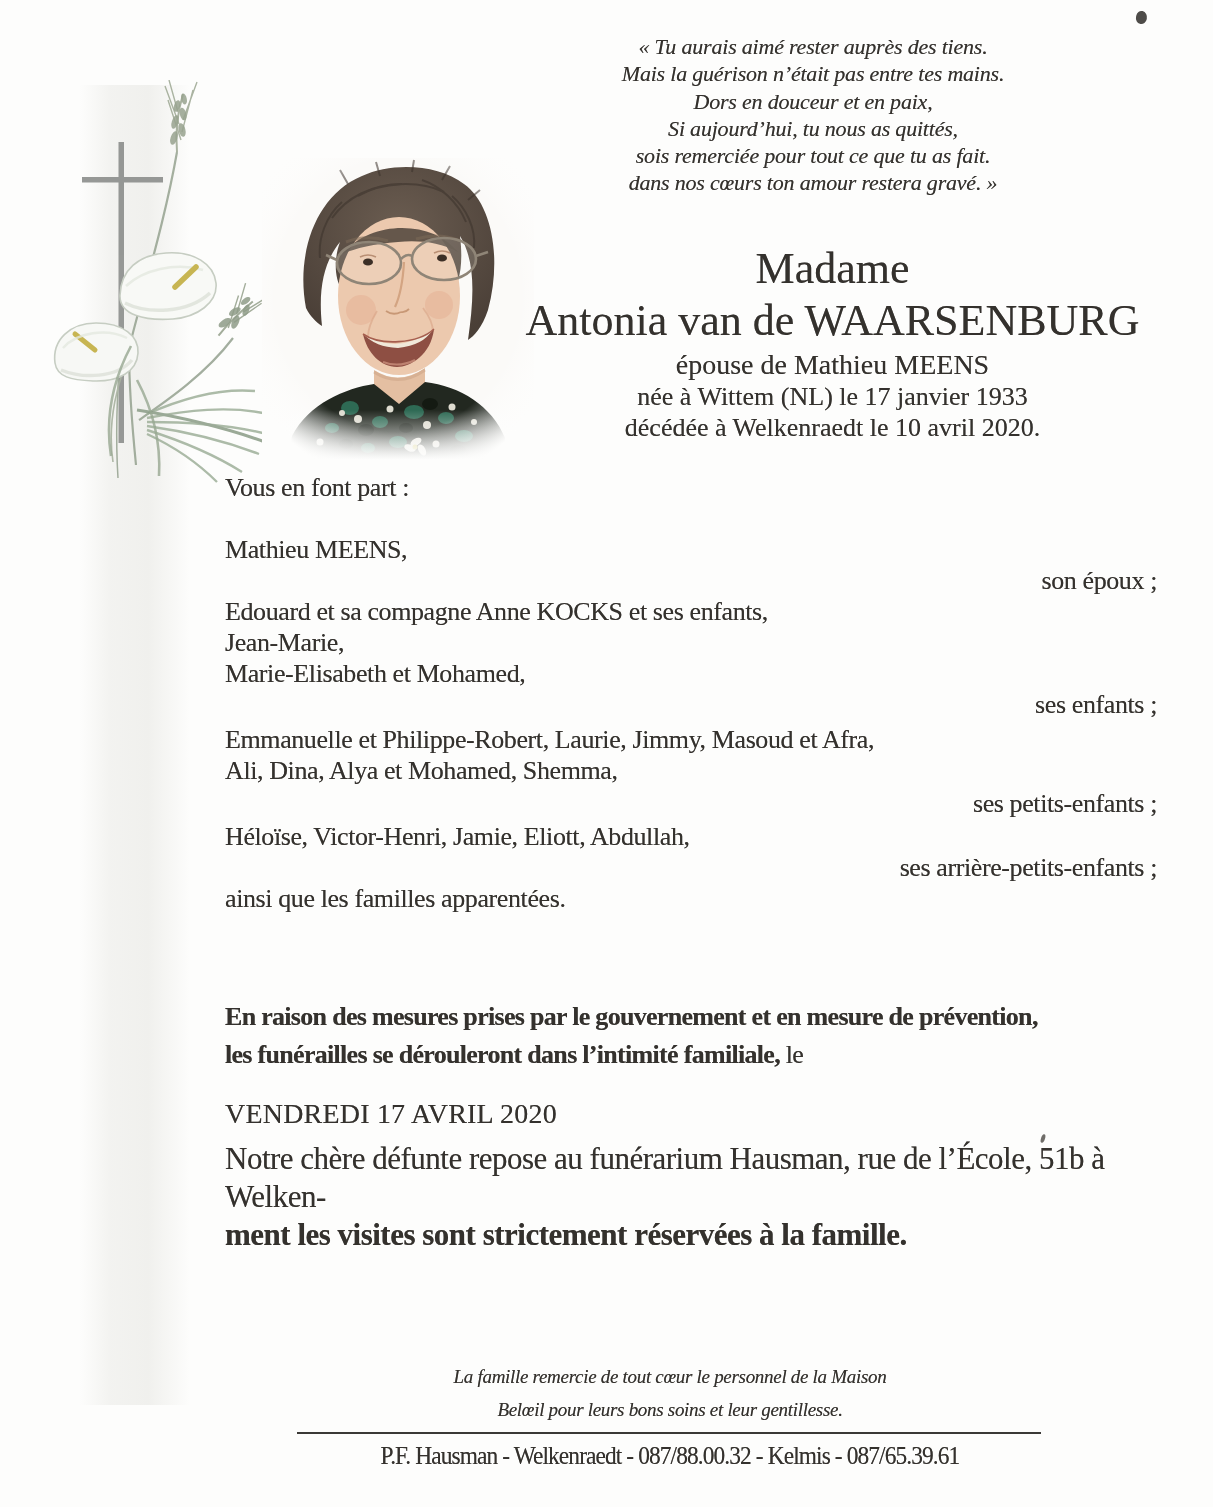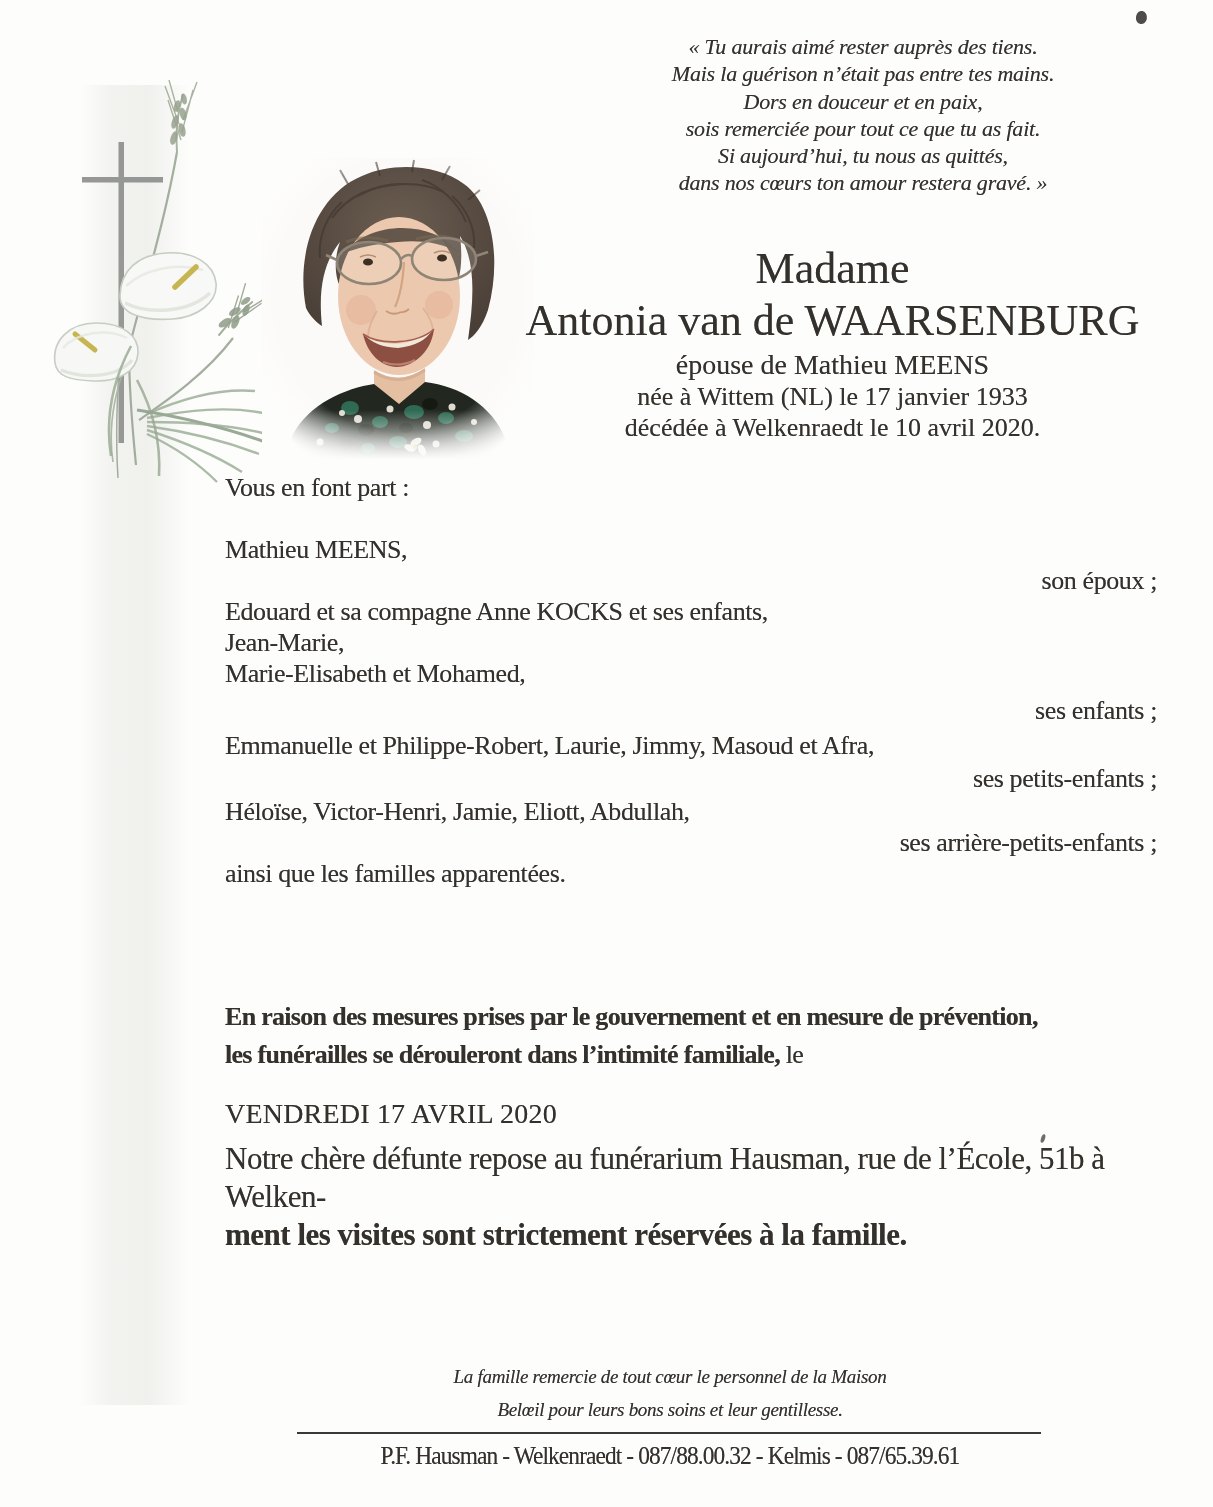--- a/index.html
+++ b/index.html
@@ -17,33 +17,33 @@
   .scan-band{
     position:absolute;left:80px;top:85px;width:110px;height:1320px;
     background:linear-gradient(to right,rgba(0,0,0,0) 0%,rgba(188,188,178,.16) 28%,rgba(188,188,178,.20) 62%,rgba(0,0,0,0) 100%);
     pointer-events:none;
   }
   .speck{position:absolute;background:#4e4c49;border-radius:45% 55% 50% 50%;}
   .speck1{left:1136px;top:11px;width:11px;height:13px;transform:rotate(12deg);}
   .speck2{left:1041px;top:1134px;width:4px;height:9px;background:#6f6d69;transform:rotate(18deg);border-radius:50%;}
 
   .quote{
-    position:absolute;left:518px;top:33px;width:690px;
+    position:absolute;left:468px;top:33px;width:690px;
     text-align:center;font-style:italic;font-size:22px;line-height:27.3px;letter-spacing:-.2px;
   }
   .hdr{position:absolute;left:450px;width:765px;text-align:center;}
   .hdr-madame{top:243px;font-size:44px;}
   .hdr-name{top:295px;font-size:44px;}
   .hdr-epouse{top:349px;font-size:28px;}
   .hdr-birth{top:382px;font-size:26px;}
   .hdr-death{top:413px;font-size:26px;}
 
   .ann{position:absolute;left:225px;top:472px;width:932px;font-size:26px;line-height:31px;letter-spacing:-.4px;}
   .ann .rel{text-align:right;}
-  .mtA{margin-top:31px;} .mtB{margin-top:6px;} .mtC{margin-top:4px;} .mtD{margin-top:2px;}
+  .mtA{margin-top:31px;} .mtB{} .mtC{margin-top:4px;} .mtD{margin-top:2px;}
 
   .notice{position:absolute;left:225px;top:998px;width:945px;font-size:26px;line-height:38px;letter-spacing:-.7px;}
   .b{font-weight:bold;}
   .funeral-date{position:absolute;left:225px;top:1098px;width:860px;text-align:left;font-size:28px;letter-spacing:.2px;}
   .repose{position:absolute;left:225px;top:1140px;width:945px;font-size:31px;line-height:38px;letter-spacing:-.5px;}
   .thanks{position:absolute;left:230px;top:1360px;width:880px;text-align:center;font-style:italic;font-size:19px;line-height:33px;letter-spacing:-.3px;}
   .footer-rule{position:absolute;left:297px;top:1432px;width:744px;height:2px;background:#3b3936;}
   .footer{position:absolute;left:230px;top:1441px;width:880px;text-align:center;font-size:26px;letter-spacing:-1px;transform:scaleX(.9);}
 
   .cross-art{position:absolute;left:25px;top:80px;width:260px;height:410px;}
@@ -237,22 +237,22 @@
       </g>
       <rect x="0" y="252" width="272" height="50" fill="url(#pfade)"></rect>
       <rect width="272" height="302" fill="url(#pvig)"></rect>
     </svg>
   </div>
 
   <div class="quote txt">
     <div>« Tu aurais aimé rester auprès des tiens.</div>
     <div>Mais la guérison n’était pas entre tes mains.</div>
     <div>Dors en douceur et en paix,</div>
+    <div>Si aujourd’hui, tu nous as quittés,</div>
     <div>sois remerciée pour tout ce que tu as fait.</div>
-    <div>Si aujourd’hui, tu nous as quittés,</div>
     <div>dans nos cœurs ton amour restera gravé. »</div>
   </div>
 
   <div class="hdr hdr-madame txt">Madame</div>
   <div class="hdr hdr-name txt">Antonia van de WAARSENBURG</div>
   <div class="hdr hdr-epouse txt">épouse de Mathieu MEENS</div>
   <div class="hdr hdr-birth txt">née à Wittem (NL) le 17 janvier 1933</div>
   <div class="hdr hdr-death txt">décédée à Welkenraedt  le 10 avril 2020.</div>
 
   <div class="ann txt">
@@ -260,20 +260,21 @@
 
     <div class="mtA">Mathieu MEENS,</div>
     <div class="rel">son époux ;</div>
 
     <div>Edouard et sa compagne Anne KOCKS et ses enfants,</div>
     <div>Jean-Marie,</div>
     <div>Marie-Elisabeth et Mohamed,</div>
     <div class="rel mtB">ses enfants ;</div>
 
     <div class="mtC">Emmanuelle et Philippe-Robert, Laurie, Jimmy, Masoud et Afra,</div>
+    <div>Ali, Dina, Alya et Mohamed, Shemma,</div>
     <div class="rel mtD">ses petits-enfants ;</div>
 
     <div class="mtD">Héloïse, Victor-Henri, Jamie, Eliott, Abdullah,</div>
     <div class="rel">ses arrière-petits-enfants ;</div>
 
     <div>ainsi que les familles apparentées.</div>
   </div>
 
   <div class="notice txt">
     <div><span class="b">En raison des mesures prises par le gouvernement et en mesure de prévention,</span></div>

